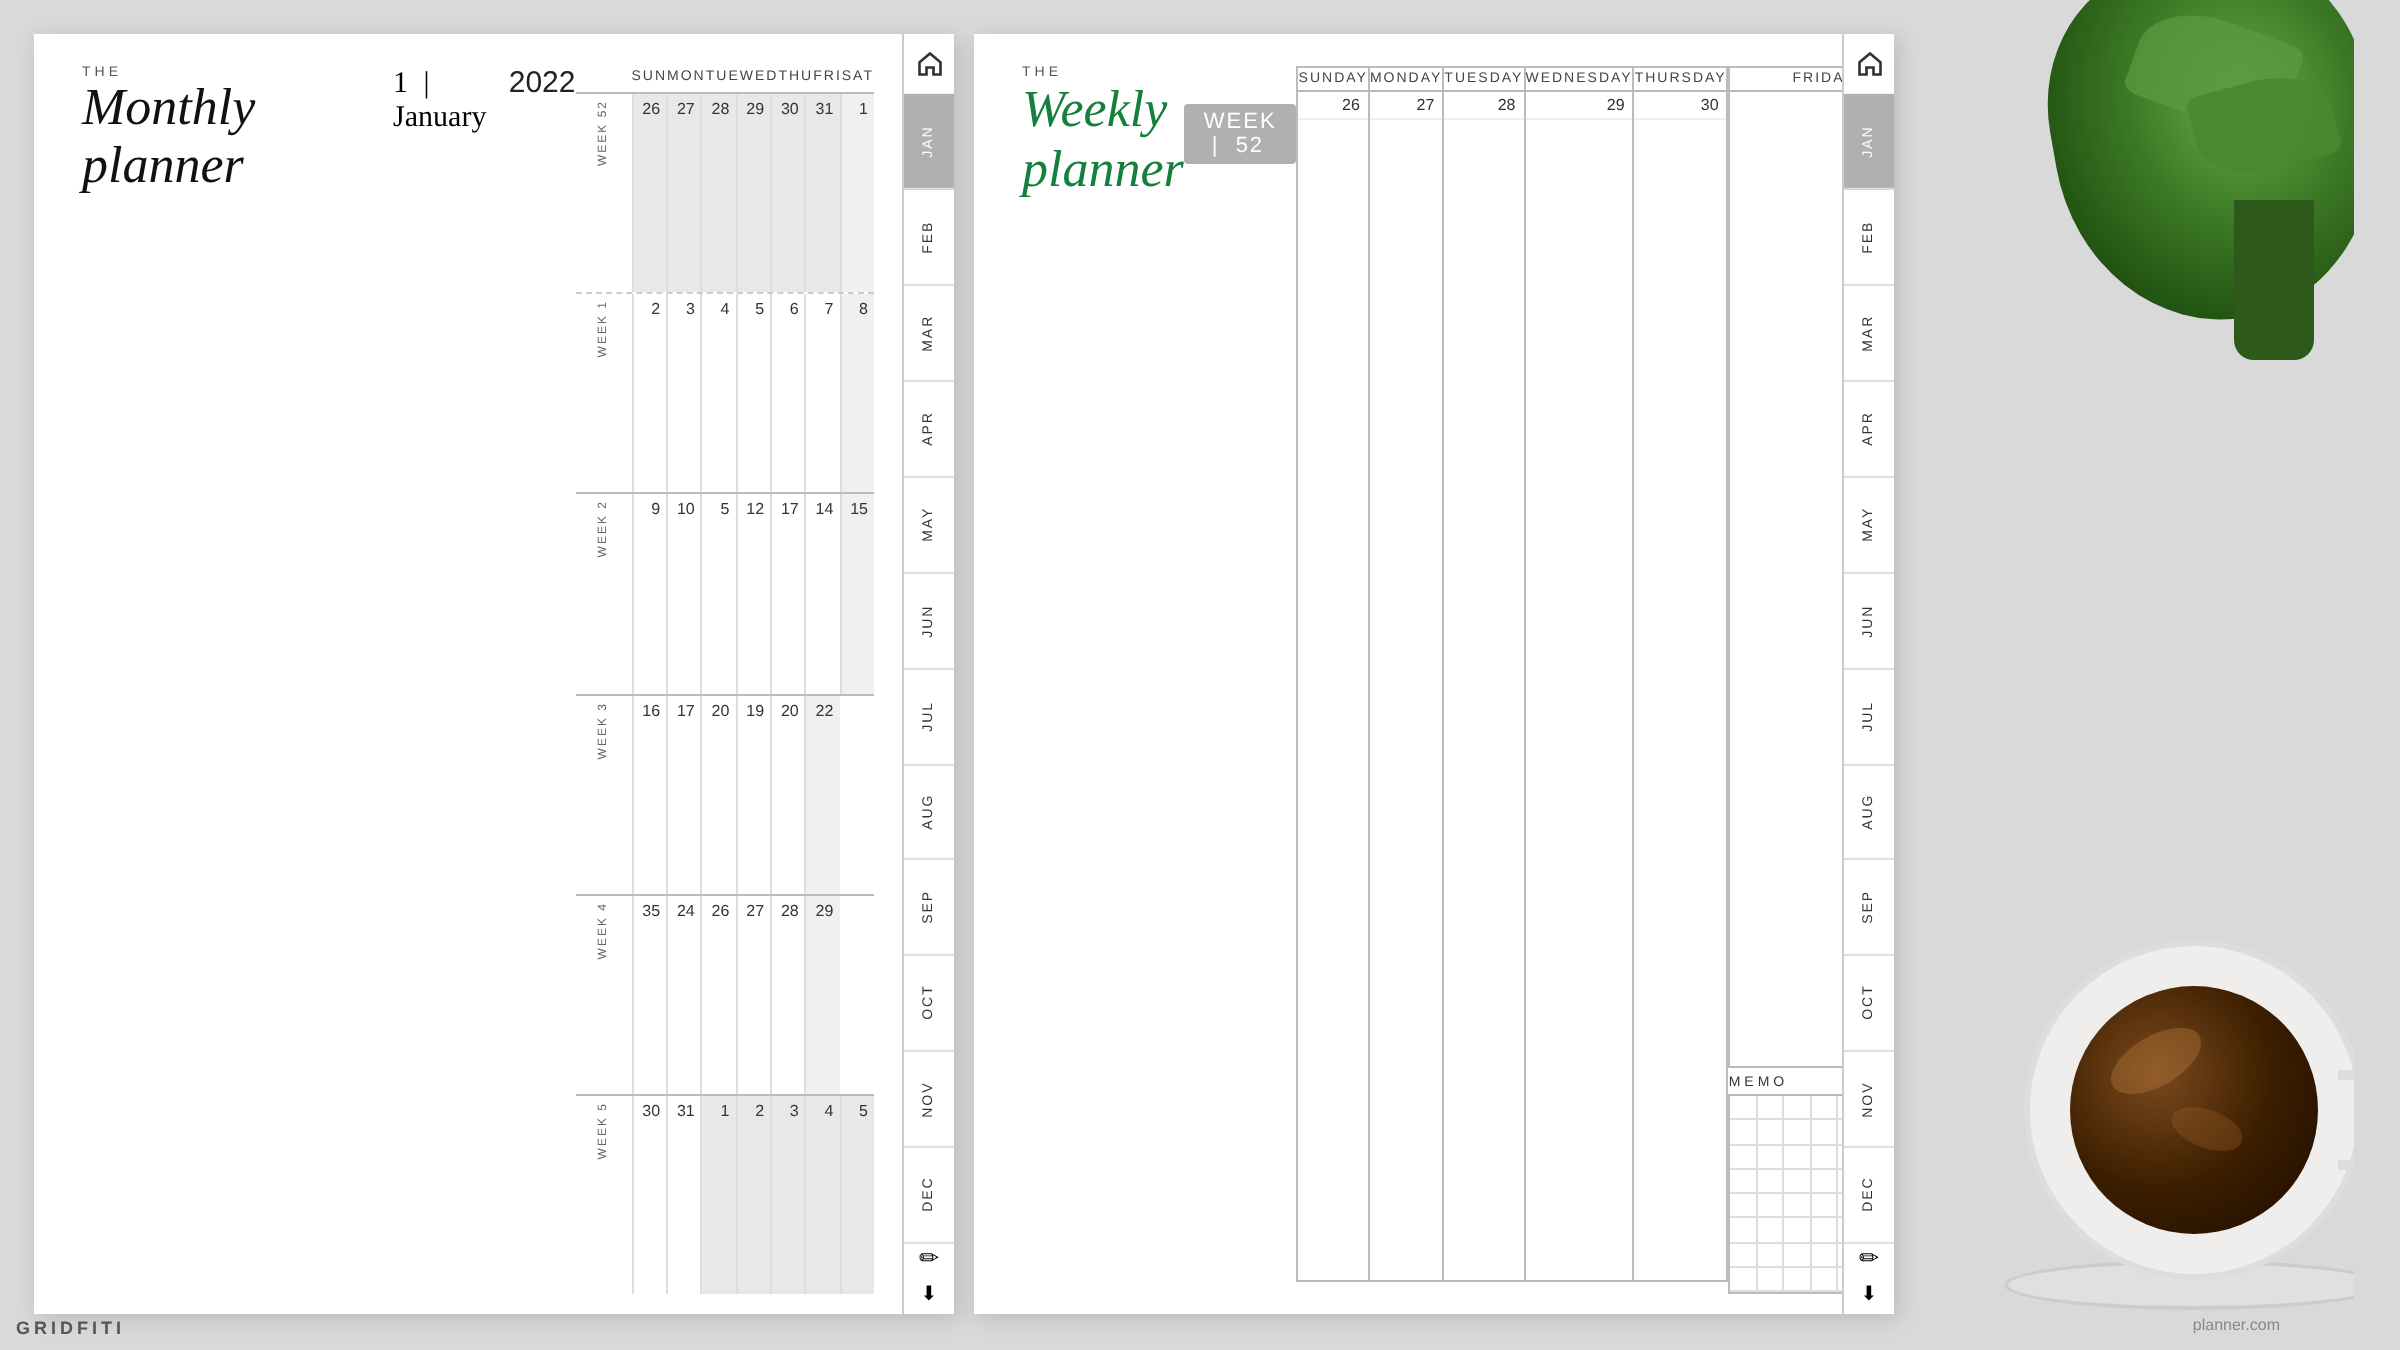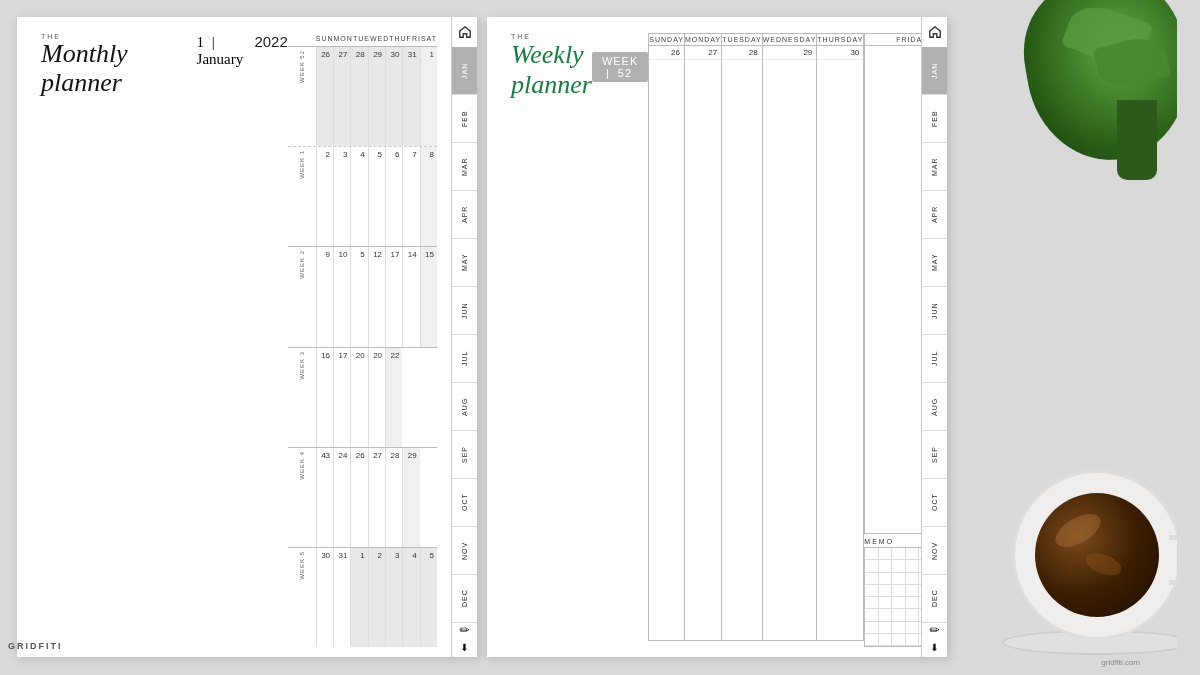--- a/index.html
+++ b/index.html
@@ -508,21 +508,21 @@
     
     .photo-area {
       width: 230px;
       position: relative;
       overflow: hidden;
     }
 
     
     .watermark {
       position: absolute;
-      bottom: 24px;
+      bottom: 6px;
       left: 8px;
       font-size: 9px;
       font-family: Arial, sans-serif;
       font-weight: bold;
       letter-spacing: 2px;
       text-transform: uppercase;
       color: #555;
     }
 
     .watermark-right {
@@ -664,32 +664,35 @@
               <div class="cal-cell">
                 <span class="cal-date">16</span>
               </div>
               <div class="cal-cell">
                 <span class="cal-date">17</span>
               </div>
               <div class="cal-cell">
                 <span class="cal-date">20</span>
               </div>
               <div class="cal-cell">
+                <span class="cal-date">19</span>
+              </div>
+              <div class="cal-cell">
                 <span class="cal-date">20</span>
               </div>
               <div class="cal-cell sat-sun">
                 <span class="cal-date">22</span>
               </div>
             </div>
             <div class="cal-week-row">
               <div class="cal-week-label">
                 <span>Week 4</span>
               </div>
               <div class="cal-cell">
-                <span class="cal-date">43</span>
+                <span class="cal-date">35</span>
               </div>
               <div class="cal-cell">
                 <span class="cal-date">24</span>
               </div>
               <div class="cal-cell">
                 <span class="cal-date">26</span>
               </div>
               <div class="cal-cell">
                 <span class="cal-date">27</span>
               </div>
@@ -1106,15 +1109,15 @@
       </div>
 
       <div style="position:absolute;bottom:70px;right:8px;width:30px;height:50px;border:5px solid #ddd;border-left:none;border-radius:0 30px 30px 0;"></div>
     </div>
   </div>
 
   <div class="watermark">
     <span>GRIDFITI</span>
   </div>
   <div class="watermark-right">
-    <span>gridfiti.com</span>
+    <span>planner.com</span>
   </div>
 </div>
 
 </body></html>

